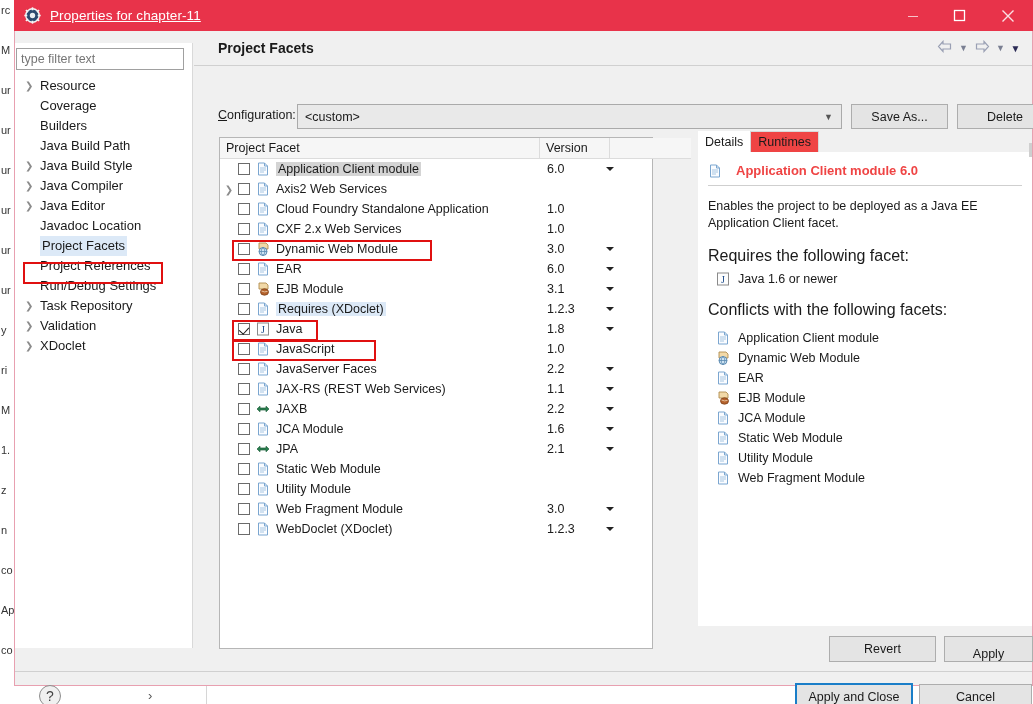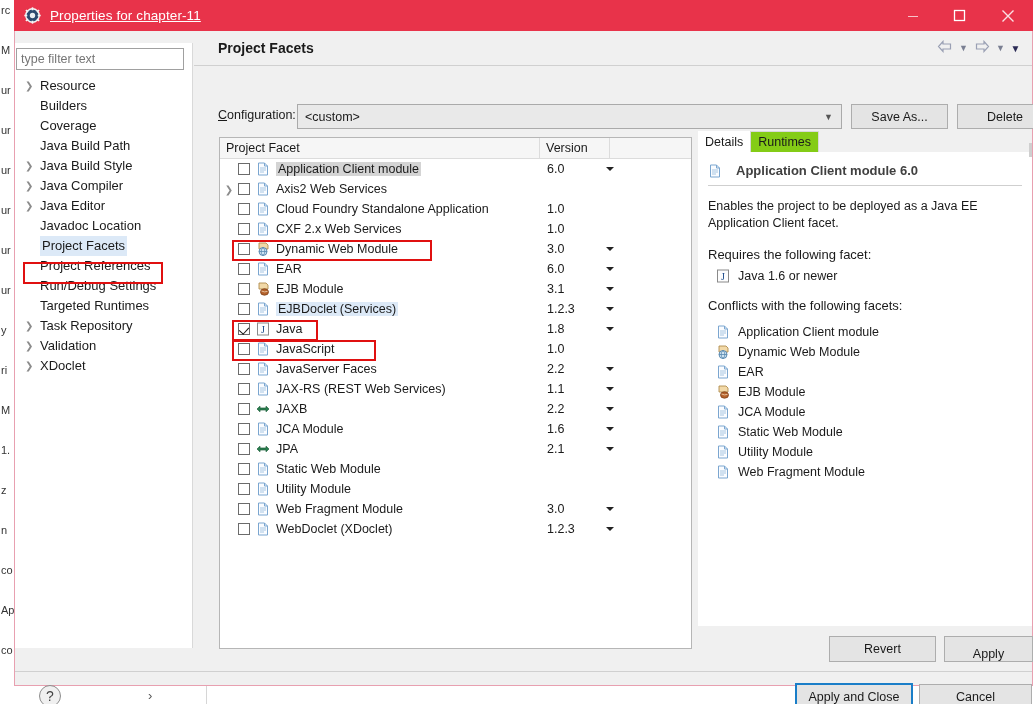--- a/index.html
+++ b/index.html
@@ -185,21 +185,21 @@
     font-size: 12.5px; color: #1a1a1a;
     display: flex; align-items: center; justify-content: center;
     cursor: default;
   }
   #btn-saveas { position: absolute; left: 657px; top: 0; width: 97px; height: 25px; }
   #btn-delete { position: absolute; left: 763px; top: 0; width: 96px; height: 25px; }
 
   
   #facet-table {
     position: absolute; left: 25px; top: 106px;
-    width: 473px; height: 512px;
+    width: 434px; height: 512px;
     background: #ffffff;
     border: 1px solid #b6b6b6;
   }
   #facet-head {
     position: absolute; left: 0; top: 0; width: 471px; height: 21px;
     background: #f6f6f6;
     border-bottom: 1px solid #dcdcdc;
     display: flex;
   }
   .th {
@@ -265,41 +265,41 @@
     position: absolute; left: 504px; top: 100px;
     width: 334px; height: 495px; padding-left: 48px;
   }
   #tabstrip { position: absolute; left: 0; top: 0; height: 21px; display: flex; }
   .tab {
     height: 21px; padding: 0 7px;
     font-size: 12.5px; color: #1a1a1a;
     display: flex; align-items: center;
   }
   .tab.active { background: #ffffff; }
-  .tab.inactive { background: #84cc16; border: 1px solid #d8d8d8; border-bottom: none; }
+  .tab.inactive { background: #ef4444; border: 1px solid #d8d8d8; border-bottom: none; }
   #details-body {
     position: absolute; left: 0; top: 21px;
     width: 334px; height: 474px;
     background: #ffffff;
   }
   #det-title-row {
     display: flex; align-items: center;
     margin: 11px 0 0 10px;
   }
   #det-title {
-    font-size: 13px; font-weight: bold; color: #404040; margin-left: 8px;
+    font-size: 13px; font-weight: bold; color: #ef4444; margin-left: 8px;
   }
   #det-rule {
     margin: 7px 10px 0 10px; height: 1px; background: #cfcfcf;
   }
   .det-para {
     margin: 12px 12px 0 10px;
     font-size: 12.5px; color: #1a1a1a; line-height: 17px;
   }
-  .det-sub { margin: 15px 12px 0 10px; font-size: 13px; color: #1a1a1a; }
+  .det-sub { margin: 15px 12px 0 10px; font-size: 16px; color: #1a1a1a; }
   .det-item {
     display: flex; align-items: center;
     margin: 7px 0 0 18px;
     font-size: 12.5px; color: #1a1a1a;
   }
   .det-item .ficon { margin-right: 8px; }
   .det-list { margin-top: 9px; }
   .det-list .det-item { margin: 0 0 0 18px; height: 20px; }
 
   
@@ -408,25 +408,25 @@
 
     <div id="nav-pane">
       <input id="filter-box" type="text" placeholder="type filter text" style="">
       <div id="nav-tree">
           <div class="nav-item">
             <span class="nav-arrow">❯</span>
             <span class="nav-label">Resource</span>
           </div>
           <div class="nav-item">
             <span class="nav-arrow empty">❯</span>
+            <span class="nav-label">Coverage</span>
+          </div>
+          <div class="nav-item">
+            <span class="nav-arrow empty">❯</span>
             <span class="nav-label">Builders</span>
-          </div>
-          <div class="nav-item">
-            <span class="nav-arrow empty">❯</span>
-            <span class="nav-label">Coverage</span>
           </div>
           <div class="nav-item">
             <span class="nav-arrow empty">❯</span>
             <span class="nav-label">Java Build Path</span>
           </div>
           <div class="nav-item">
             <span class="nav-arrow">❯</span>
             <span class="nav-label">Java Build Style</span>
           </div>
           <div class="nav-item">
@@ -445,24 +445,20 @@
             <span class="nav-arrow empty">❯</span>
             <span class="nav-label">Project Facets</span>
           </div>
           <div class="nav-item">
             <span class="nav-arrow empty">❯</span>
             <span class="nav-label">Project References</span>
           </div>
           <div class="nav-item">
             <span class="nav-arrow empty">❯</span>
             <span class="nav-label">Run/Debug Settings</span>
-          </div>
-          <div class="nav-item">
-            <span class="nav-arrow empty">❯</span>
-            <span class="nav-label">Targeted Runtimes</span>
           </div>
           <div class="nav-item">
             <span class="nav-arrow">❯</span>
             <span class="nav-label">Task Repository</span>
           </div>
           <div class="nav-item">
             <span class="nav-arrow">❯</span>
             <span class="nav-label">Validation</span>
           </div>
           <div class="nav-item">
@@ -597,21 +593,21 @@
               <span class="fcaret"></span>
             </div>
             <div class="frow hover">
               <span class="fexp"></span>
               <span class="fchk"></span>
               <span class="ficon"><svg width="14" height="14" viewBox="0 0 14 14">
                   <path d="M2.5 1 h6 l3 3 v9 h-9 z" fill="#fafcff" stroke="#7ba6d0" stroke-width="1"></path>
                   <path d="M8.5 1 v3 h3" fill="none" stroke="#7ba6d0" stroke-width="1"></path>
                   <path d="M4 6 h6 M4 8 h6 M4 10 h4" stroke="#9dc0de" stroke-width=".9"></path>
                 </svg></span>
-              <span class="flabel">EJBDoclet (Services)</span>
+              <span class="flabel">Requires (XDoclet)</span>
               <span class="fver">1.2.3</span>
               <span class="fcaret"></span>
             </div>
             <div class="frow">
               <span class="fexp"></span>
               <span class="fchk checked"></span>
               <span class="ficon"><svg width="14" height="14" viewBox="0 0 14 14">
                   <rect x="1.5" y="1" width="11" height="12" fill="#fdfdfd" stroke="#8a8a8a" stroke-width="1"></rect>
                   <text x="7" y="10.5" font-family="Liberation Serif, serif" font-size="10" fill="#1b4a8a" text-anchor="middle">J</text>
                 </svg></span>

